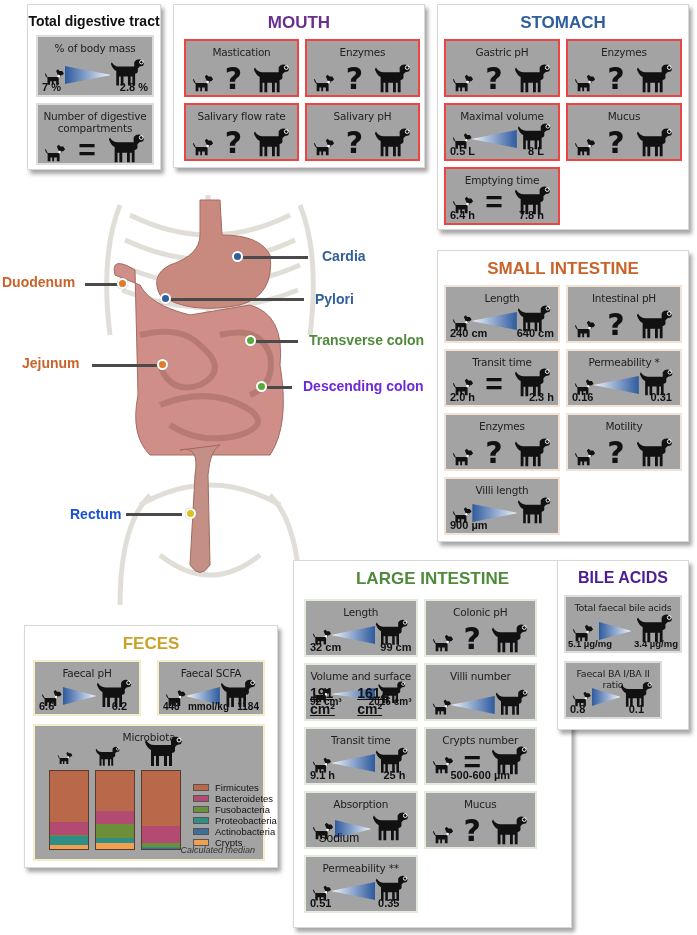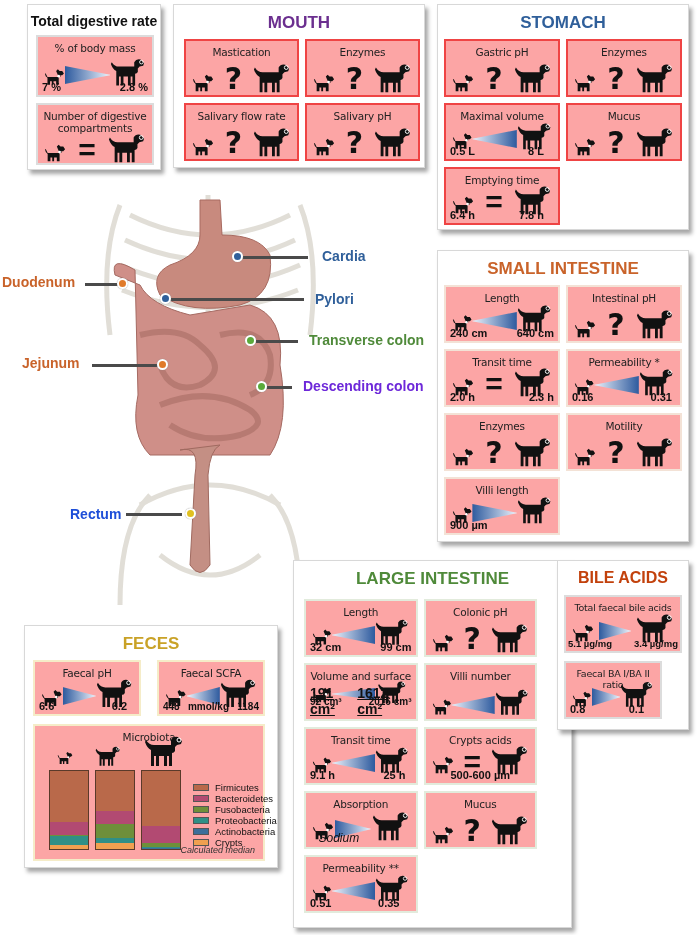--- a/index.html
+++ b/index.html
@@ -2,36 +2,36 @@
 <html><head>
 <meta charset="utf-8">
 <style>
   * { box-sizing: border-box; margin: 0; padding: 0; }
   body { width: 697px; height: 935px; background: #ffffff; position: relative; overflow: hidden;
          font-family: "Liberation Sans", sans-serif; color: #111; }
   .panel { position: absolute; background: #fff; border: 1px solid #d8d8d8;
            box-shadow: 3px 4px 4px rgba(0,0,0,0.35); }
   .panel-title { text-align: center; font-weight: bold; font-size: 17px; margin-top: 8px; height: 22px; }
   .grid { position: absolute; display: grid; gap: 6px; }
-  .cell { background: #fca5a5; border: 2px solid #ef4444; position: relative; height: 100%; }
+  .cell { background: #a3a3a3; border: 2px solid #ef4444; position: relative; height: 100%; }
   .cell-label { position: absolute; top: 5px; left: 0; right: 0; text-align: center; font-size: 10.5px; color: #222;
                 font-family: "DejaVu Sans", sans-serif; letter-spacing: -0.2px; }
   .row { position: absolute; left: 6px; right: 6px; top: 22px; height: 28px; display: flex; align-items: flex-end; justify-content: space-between; }
   .dog-s { width: 22px; height: 20px; }
   .dog-l { width: 38px; height: 30px; }
   .wedge-dec { width: 48px; height: 18px; align-self: center; margin-top: 4px;
                background: linear-gradient(to right, #2d5a9e, #eef3fb); clip-path: polygon(0 0, 100% 48%, 100% 52%, 0 100%); }
   .wedge-inc { width: 48px; height: 18px; align-self: center; margin-top: 4px;
                background: linear-gradient(to right, #eef3fb, #2d5a9e); clip-path: polygon(0 48%, 100% 0, 100% 100%, 0 52%); }
   .q { font-size: 30px; font-weight: bold; line-height: 28px; font-family: "DejaVu Sans", sans-serif; }
   .eq { font-size: 30px; font-weight: bold; line-height: 26px; }
   .vals { position: absolute; left: 4px; right: 4px; bottom: 2px; display: flex; justify-content: space-between;
           font-weight: bold; font-size: 11px; }
   .val-center { position: absolute; left: 0; right: 0; bottom: 2px; text-align: center; font-weight: bold; font-size: 11px; }
-  .italic-note { position: absolute; left: 0; width: 60%; bottom: 2px; text-align: center; font-style: italic; font-size: 12px; }
+  .italic-note { position: absolute; left: 0; width: 60%; bottom: 2px; text-align: center; font-size: 12px; }
   
   .anatomy { position: absolute; left: 60px; top: 195px; width: 300px; height: 415px; }
   .organ-label { position: absolute; font-weight: bold; font-size: 14px; white-space: nowrap; }
   .leader { position: absolute; height: 3px; background: #4a4a4a; }
   .dot { position: absolute; width: 11px; height: 11px; border-radius: 50%; border: 2px solid #fff; box-shadow: 0 0 1px #888; }
   
   .bar { position: absolute; width: 40px; border: 1px solid #5a3a2a; display: flex; flex-direction: column; }
   .legend-item { display: flex; align-items: center; font-size: 9.5px; height: 11px; }
   .sw { width: 16px; height: 7px; margin-right: 6px; border: 1px solid #555; }
 </style>
@@ -45,21 +45,21 @@
       <circle cx="17" cy="9" r="1.5" fill="#fff"></circle>
     </symbol>
     <symbol id="dog-large" viewBox="0 0 40 30">
       <path d="M2 4 Q5 9 10 9 L27 9 L27 4 Q29 0 34 1 L38 5 L37 8 L33 9 L31 11 L31 15 Q30 17 28 17 L28 30 L25 30 L25 20 L23 20 L23 30 L20 30 L20 20 L15 20 L15 30 L12 30 L12 20 L10 20 L10 30 L7 30 L7 14 Q3 12 1 6 Z" fill="#111"></path>
       <circle cx="35" cy="4" r="2" fill="none" stroke="#fff" stroke-width="1"></circle>
     </symbol>
   </defs>
 </svg>
 
 <div class="panel" style="left:27px;top:4px;width:134px;height:166px;">
-  <div class="panel-title" style="font-size:14px;color:#111;">Total digestive rate</div>
+  <div class="panel-title" style="font-size:14px;color:#111;">Total digestive tract</div>
   <div class="cell" style="position:absolute;left:8px;top:30px;width:118px;height:62px;border-color:#dcdcdc;">
     <div class="cell-label">% of body mass</div>
     <div class="row">
         <svg class="dog-s">
           <use href="#dog-small"></use>
         </svg>
         <div class="wedge-dec"></div>
         <svg class="dog-l">
           <use href="#dog-large"></use>
         </svg>
@@ -443,21 +443,21 @@
           <svg class="dog-l">
             <use href="#dog-large"></use>
           </svg>
         </div>
         <div class="vals">
           <span>9.1 h</span>
           <span style="margin-right:6px;">25 h</span>
         </div>
       </div>
     <div class="cell" style="border-color:#e2ebdc;">
-        <div class="cell-label">Crypts acids</div>
+        <div class="cell-label">Crypts number</div>
         <div class="row" style="top:18px;">
           <svg class="dog-s">
             <use href="#dog-small"></use>
           </svg>
           <span class="eq">=</span>
           <svg class="dog-l">
             <use href="#dog-large"></use>
           </svg>
         </div>
         <div class="val-center">500-600 µm</div>
@@ -500,21 +500,21 @@
         </div>
         <div class="vals">
           <span>0.51</span>
           <span style="margin-right:12px;">0.35</span>
         </div>
       </div>
   </div>
 </div>
 
 <div class="panel" style="left:557px;top:560px;width:132px;height:170px;">
-  <div class="panel-title" style="color:#c2410c;font-size:16px;">BILE ACIDS</div>
+  <div class="panel-title" style="color:#4c1d95;font-size:16px;">BILE ACIDS</div>
   <div class="cell" style="position:absolute;left:6px;top:34px;width:118px;height:58px;border-color:#dcdcdc;">
     <div class="cell-label" style="font-size:9.5px;">Total faecal bile acids</div>
     <div class="row" style="top:18px;">
         <svg class="dog-s">
           <use href="#dog-small"></use>
         </svg>
         <div class="wedge-dec" style="width:32px;"></div>
         <svg class="dog-l">
           <use href="#dog-large"></use>
         </svg>

